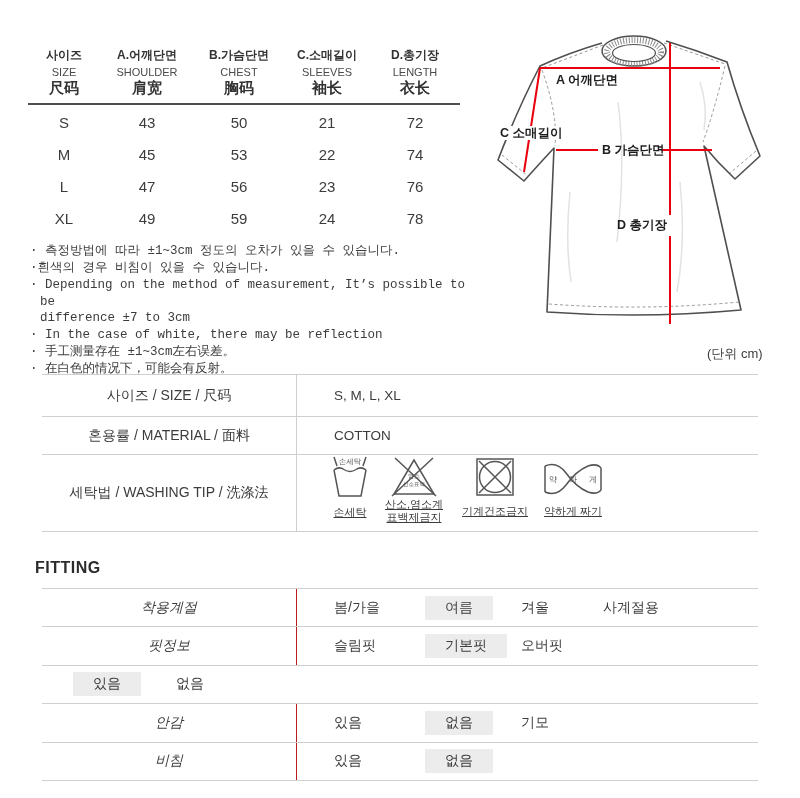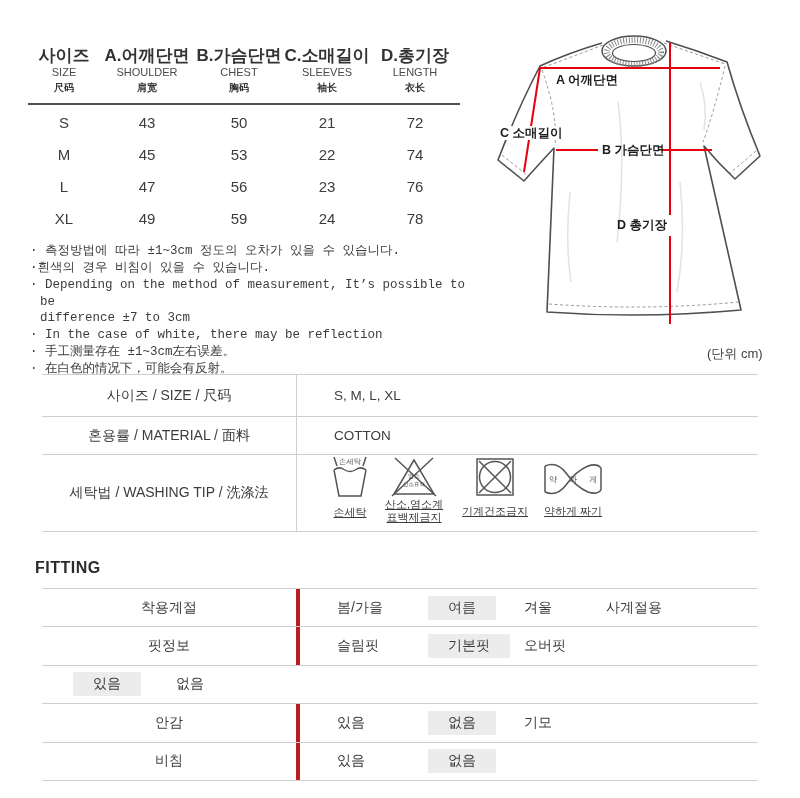--- a/index.html
+++ b/index.html
@@ -2,23 +2,23 @@
 <html><head>
 <meta charset="utf-8">
 <style>
   html,body{margin:0;padding:0;background:#fff;}
   .canvas{position:relative;width:800px;height:798px;background:#fff;overflow:hidden;
           font-family:"Liberation Sans","DejaVu Sans",sans-serif;color:#3c3c3c;}
 
   
   .size-table{position:absolute;left:28px;top:44px;width:432px;border-collapse:collapse;table-layout:fixed;}
   .size-table th{vertical-align:top;padding:2px 0 7px;border-bottom:2px solid #4f4f4f;font-weight:400;}
-  .h-ko{font-size:17px;font-weight:700;color:#333;line-height:19px;}
+  .h-ko{font-size:12px;font-weight:700;color:#333;line-height:19px;}
   .h-en{font-size:11px;color:#4a4a4a;line-height:14px;}
-  .h-zh{font-size:10px;font-weight:700;color:#333;line-height:17px;}
+  .h-zh{font-size:15px;font-weight:700;color:#333;line-height:17px;}
   .size-table td{height:28px;text-align:center;font-size:15px;color:#3c3c3c;padding-top:3px;}
 
   
   .notes{position:absolute;left:30px;top:243px;width:448px;font-size:12.5px;line-height:16.5px;color:#3c3c3c;}
   .note{padding-left:10px;text-indent:-10px;white-space:pre-line;margin-bottom:0.5px;font-family:Liberation Mono, monospace;}
 
   
   .diagram{position:absolute;left:468px;top:12px;width:315px;height:352px;}
   .diagram svg{display:block;}
   .m-label{font-size:12.5px;font-weight:700;fill:#1d1d1d;}
@@ -37,22 +37,22 @@
   .wash-item .wlabel{height:27px;display:flex;align-items:center;justify-content:center;text-align:center;
                      font-size:11px;line-height:13px;color:#3c3c3c;white-space:pre-line;}
   .w1{width:46px;} .w2{width:82px;} .w3{width:80px;} .w4{width:76px;} .w5{width:92px;}
   .wicon{stroke:#555;fill:none;stroke-width:1.5;}
   .wicon text{stroke:none;fill:#555;}
 
   
   .fitting-title{position:absolute;left:35px;top:559px;font-size:16px;font-weight:700;color:#2b2b2b;letter-spacing:0.5px;}
   .fitting-table{position:absolute;left:42px;top:588px;width:716px;border-top:1px solid #cfcfcf;}
   .f-row{display:flex;height:37.4px;border-bottom:1px solid #cfcfcf;}
-  .f-label{width:254px;border-right:4px solid #b91c1c;display:flex;align-items:center;justify-content:center;
-           font-size:14px;color:#3c3c3c;}
+  .f-label{width:254px;border-right:1px solid #b91c1c;display:flex;align-items:center;justify-content:center;
+           font-size:14px;color:#3c3c3c;font-style:italic;}
   .f-opts{flex:1;position:relative;}
   .opt{position:absolute;top:50%;transform:translateY(-50%);font-size:14px;color:#3c3c3c;white-space:nowrap;}
   .opt:nth-child(1){left:37px;} .opt:nth-child(2){left:134px;}
   .opt:nth-child(3){left:224px;} .opt:nth-child(4){left:306px;}
   .opt.sel{padding:3px 20px;margin-left:-6px;}
 </style>
 </head>
 <body>
 
 <div class="canvas">

